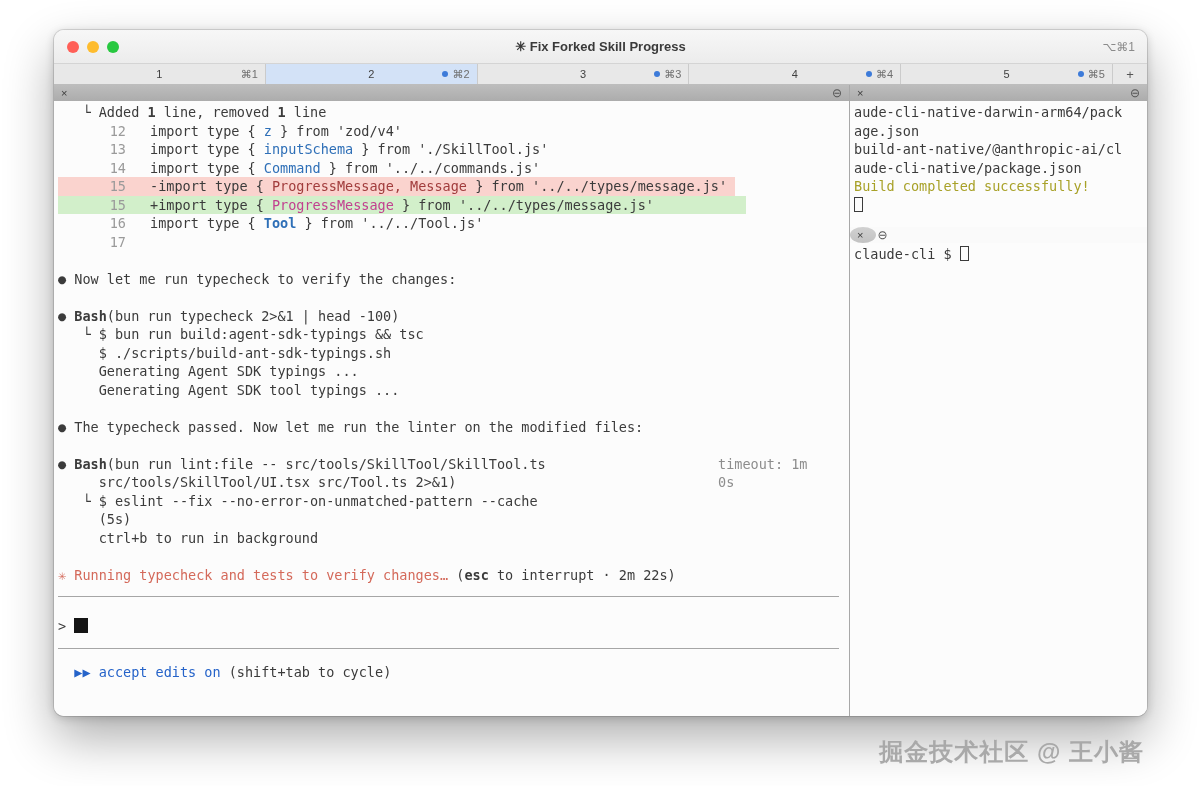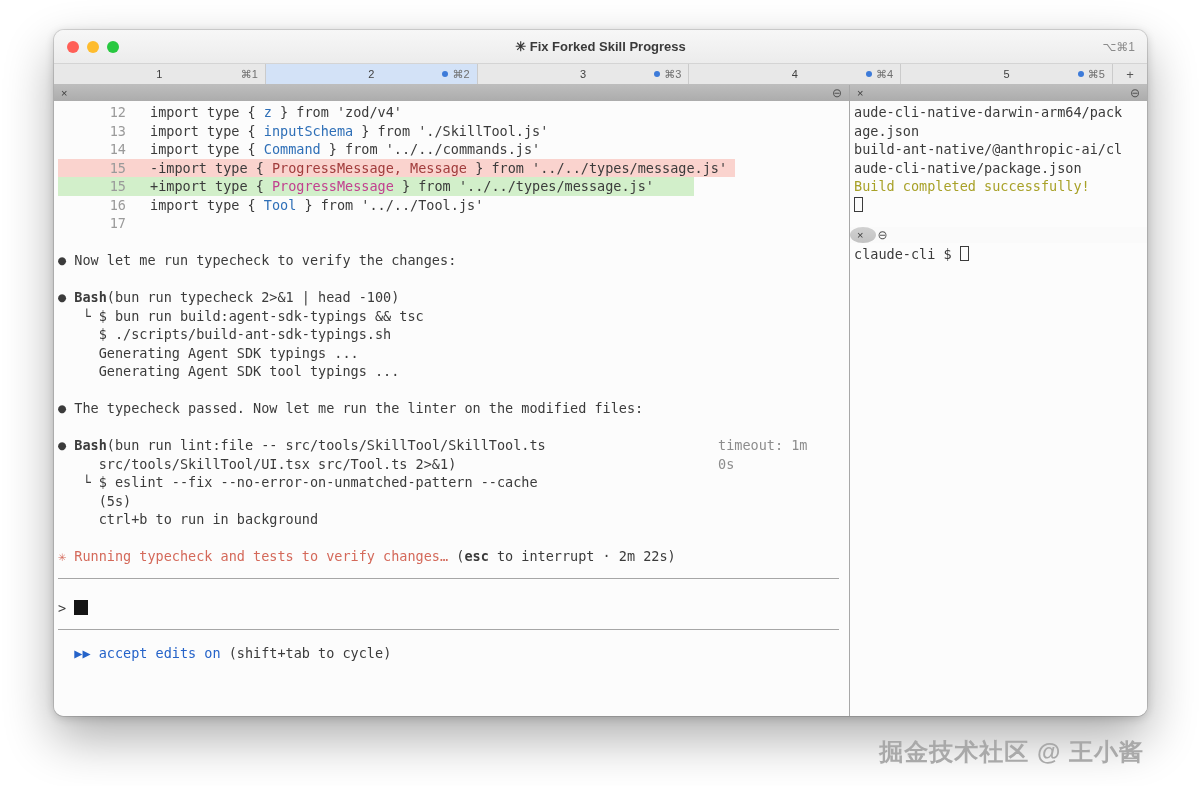--- a/index.html
+++ b/index.html
@@ -39,21 +39,21 @@
   .ph-menu{margin-left:auto;font-size:12px;color:#555;font-weight:400;}
 
   .term{flex:1;min-height:0;overflow:hidden;background:#fcfcfc;font-family:"DejaVu Sans Mono",monospace;
         font-size:13.5px;line-height:18.5px;color:#3b3b3b;padding:2px 4px;}
   #term-fswatch{flex:none;height:122px;}
   .tline{height:18.5px;position:relative;white-space:pre;}
   .tline.rule{height:14px;border-top:1px solid #a6a6a6;margin-right:6px;}
   .lwrap{display:inline-block;}
   .lnum{display:inline-block;width:68px;text-align:right;margin-right:24px;color:#9a9a9a;}
   .rm .lwrap{background:#fad3ce;padding-right:8px;}
-  .add .lwrap{background:#d2efca;padding-right:40px;}
+  .add .lwrap{background:#d2efca;padding-right:92px;}
   .lright{position:absolute;left:660px;top:0;color:#8d8d8d;}
   .cursor-block{display:inline-block;width:14px;height:15px;background:#141414;vertical-align:-2px;}
   .cursor-hollow{display:inline-block;width:9px;height:15px;border:1.5px solid #3b3b3b;box-sizing:border-box;vertical-align:-2px;}
 
   .watermark{position:absolute;right:56px;top:736px;font-size:24px;color:#a9a9a9;letter-spacing:1px;font-weight:600;}
 </style>
 </head>
 <body>
 
 <div class="stage">
@@ -109,26 +109,27 @@
 
     <div class="content">
 
       <div class="pane-left">
         <div class="pane-header">
           <span class="ph-x">×</span>
           <span class="ph-title">✳ Fix Forked Skill Progress (node)</span>
           <span class="ph-menu">⊖</span>
         </div>
         <div class="term" id="term-main">
+            <div class="tline t"><span class="lwrap"><span>   └ </span><span>Added </span><span style="font-weight: bold;">1</span><span> line, removed </span><span style="font-weight: bold;">1</span><span> line</span></span></div>
             <div class="tline code"><span class="lwrap"><span class="lnum">12</span><span>import type { </span><span style="color: rgb(46, 111, 183);">z</span><span> } from </span><span>'zod/v4'</span></span></div>
             <div class="tline code"><span class="lwrap"><span class="lnum">13</span><span>import type { </span><span style="color: rgb(46, 111, 183);">inputSchema</span><span> } from </span><span>'./SkillTool.js'</span></span></div>
             <div class="tline code"><span class="lwrap"><span class="lnum">14</span><span>import type { </span><span style="color: rgb(46, 111, 183);">Command</span><span> } from </span><span>'../../commands.js'</span></span></div>
             <div class="tline code rm"><span class="lwrap"><span class="lnum">15</span><span>-import type { </span><span style="color: rgb(161, 60, 60);">ProgressMessage, Message</span><span> } from </span><span>'../../types/message.js'</span></span></div>
             <div class="tline code add"><span class="lwrap"><span class="lnum">15</span><span>+import type { </span><span style="color: rgb(194, 64, 143);">ProgressMessage</span><span> } from </span><span>'../../types/message.js'</span></span></div>
-            <div class="tline code"><span class="lwrap"><span class="lnum">16</span><span>import type { </span><span style="color: rgb(46, 111, 183);">Tool</span><span> } from </span><span>'../../Tool.js'</span></span></div>
+            <div class="tline code"><span class="lwrap"><span class="lnum">16</span><span>import type { </span><span style="color: rgb(46, 111, 183); font-weight: bold;">Tool</span><span> } from </span><span>'../../Tool.js'</span></span></div>
             <div class="tline code"><span class="lwrap"><span class="lnum">17</span></span></div>
             <div class="tline t"><span class="lwrap"></span></div>
             <div class="tline t"><span class="lwrap"><span>● Now let me run typecheck to verify the changes:</span></span></div>
             <div class="tline t"><span class="lwrap"></span></div>
             <div class="tline t"><span class="lwrap"><span>● </span><span style="font-weight: bold;">Bash</span><span>(bun run typecheck 2&gt;&amp;1 | head -100)</span></span></div>
             <div class="tline t"><span class="lwrap"><span>   └ $ bun run build:agent-sdk-typings &amp;&amp; tsc</span></span></div>
             <div class="tline t"><span class="lwrap"><span>     $ ./scripts/build-ant-sdk-typings.sh</span></span></div>
             <div class="tline t"><span class="lwrap"><span>     Generating Agent SDK typings ...</span></span></div>
             <div class="tline t"><span class="lwrap"><span>     Generating Agent SDK tool typings ...</span></span></div>
             <div class="tline t"><span class="lwrap"></span></div>

